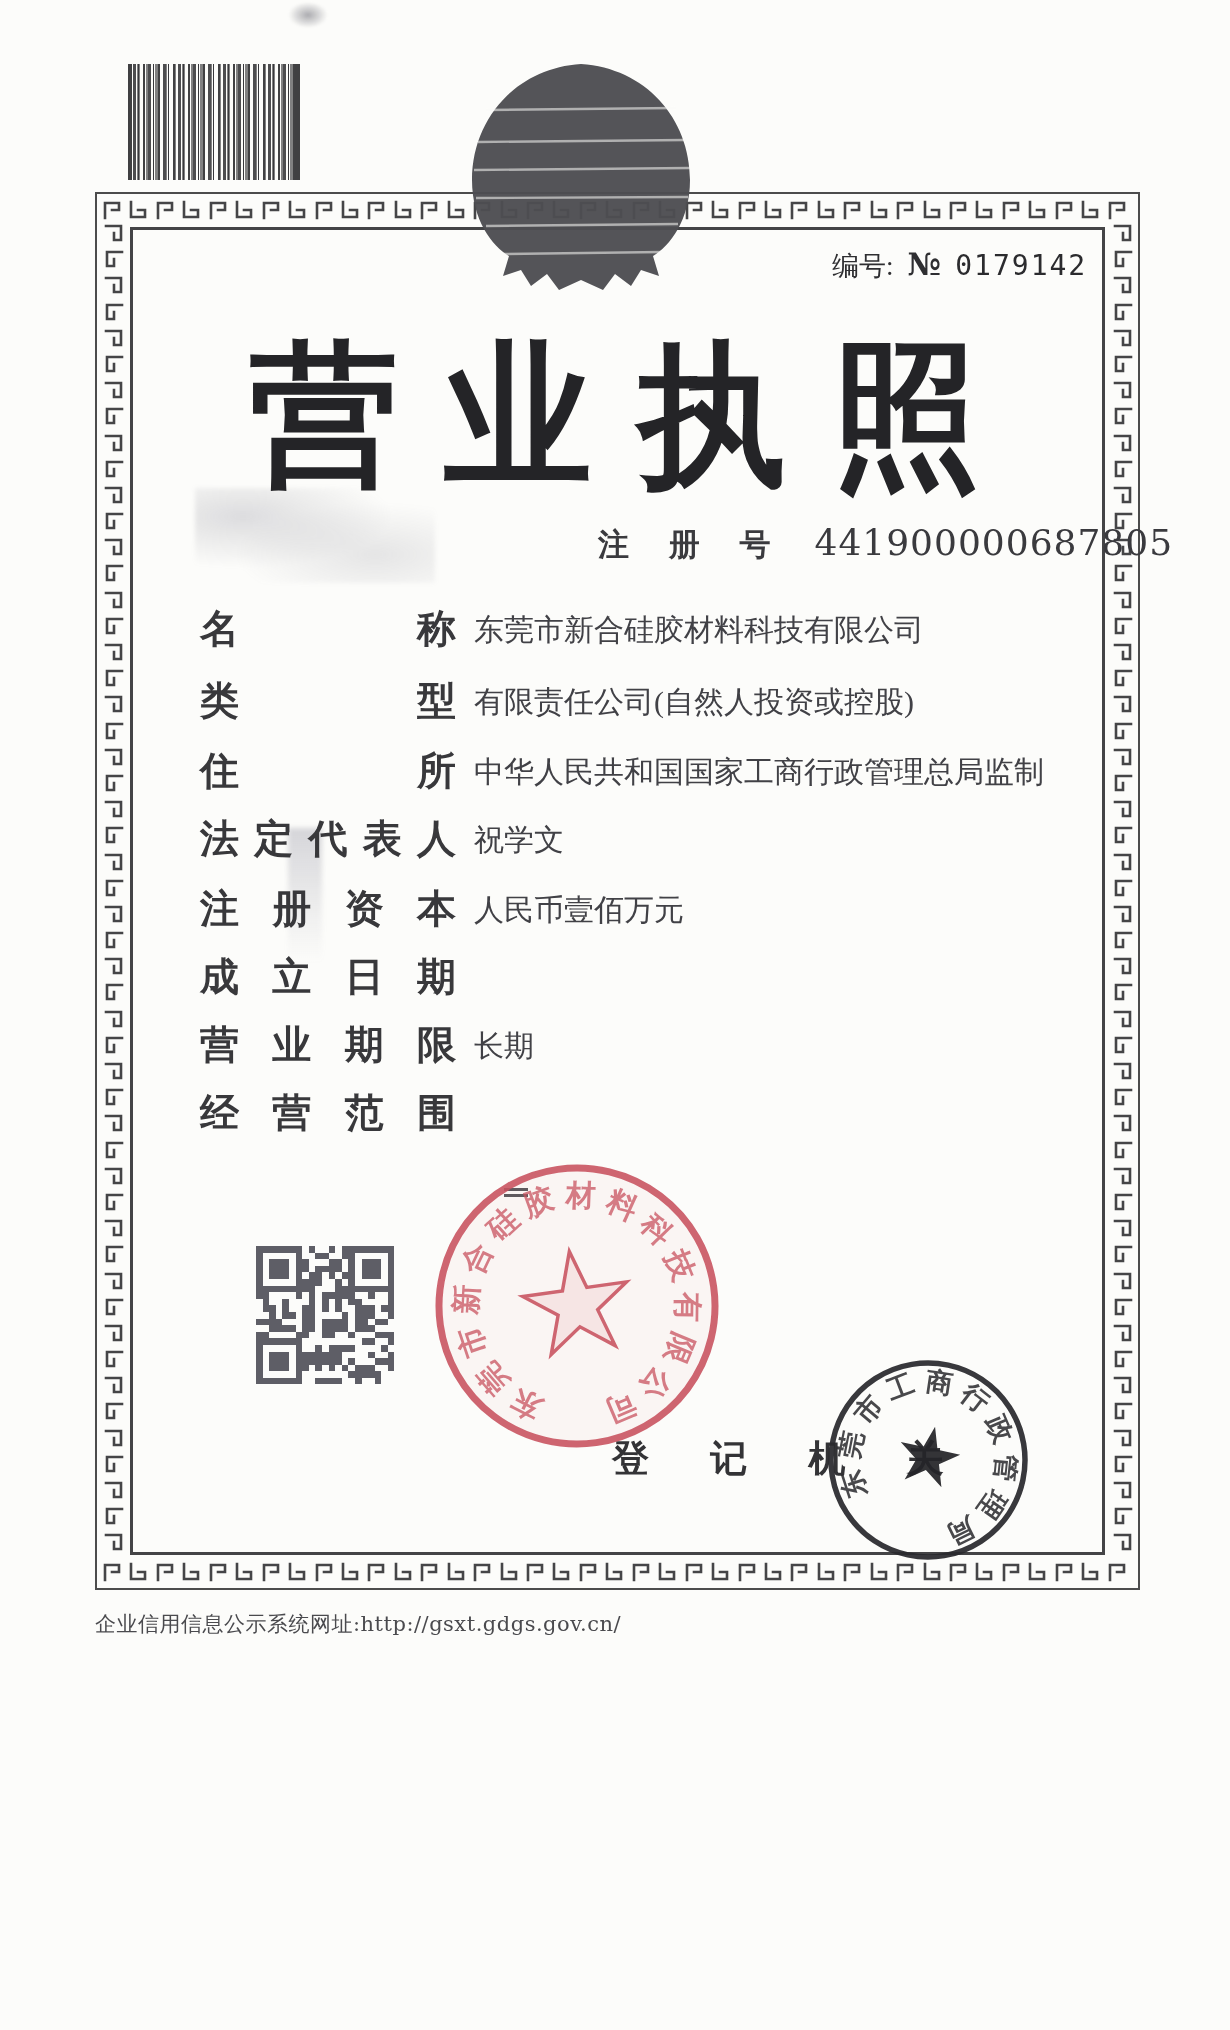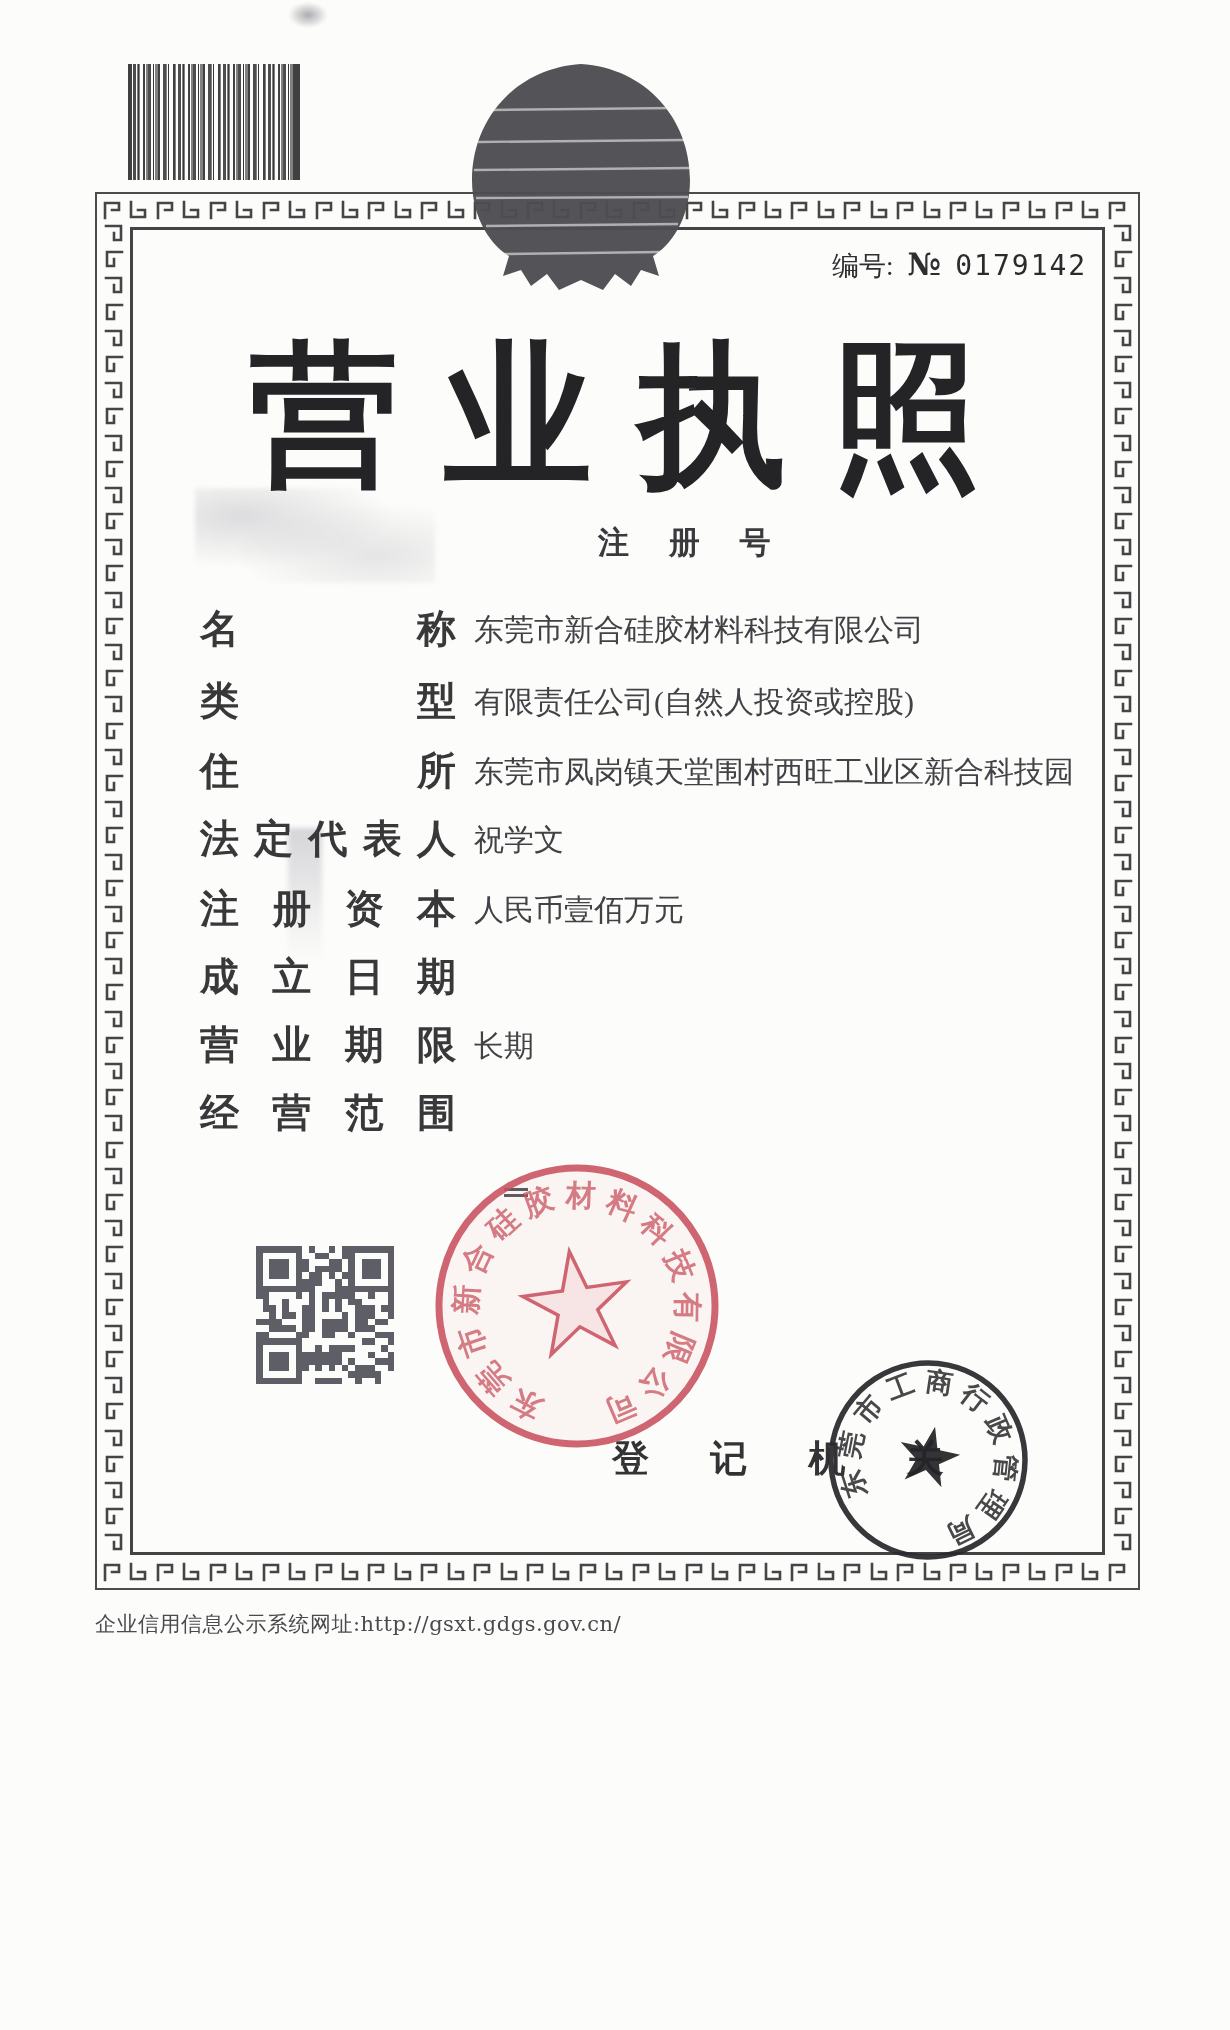--- a/index.html
+++ b/index.html
@@ -647,20 +647,21 @@
   <div class="serial">
     <span class="serial-label">编号:</span>
     <span class="no-sym">№</span>
     <span class="serial-digits">0179142</span>
   </div>
 
   <h1 class="title">营业执照</h1>
 
   <div class="regno">
     <span class="regno-label">注 册 号</span>
+    <span class="regno-value">441900000687805</span>
   </div>
 
   <div id="fields">
       <div class="field-row" style="top: 602px;">
       <span class="f-label">
           <span>名</span>
           <span>称</span>
         </span>
       <span class="f-value">东莞市新合硅胶材料科技有限公司</span>
     </div>
@@ -669,21 +670,21 @@
           <span>类</span>
           <span>型</span>
         </span>
       <span class="f-value">有限责任公司(自然人投资或控股)</span>
     </div>
       <div class="field-row" style="top: 744px;">
       <span class="f-label">
           <span>住</span>
           <span>所</span>
         </span>
-      <span class="f-value">东莞市凤岗镇天堂围村西旺工业区新合科技园</span>
+      <span class="f-value">中华人民共和国国家工商行政管理总局监制</span>
     </div>
       <div class="field-row" style="top: 812px;">
       <span class="f-label">
           <span>法</span>
           <span>定</span>
           <span>代</span>
           <span>表</span>
           <span>人</span>
         </span>
       <span class="f-value">祝学文</span>

